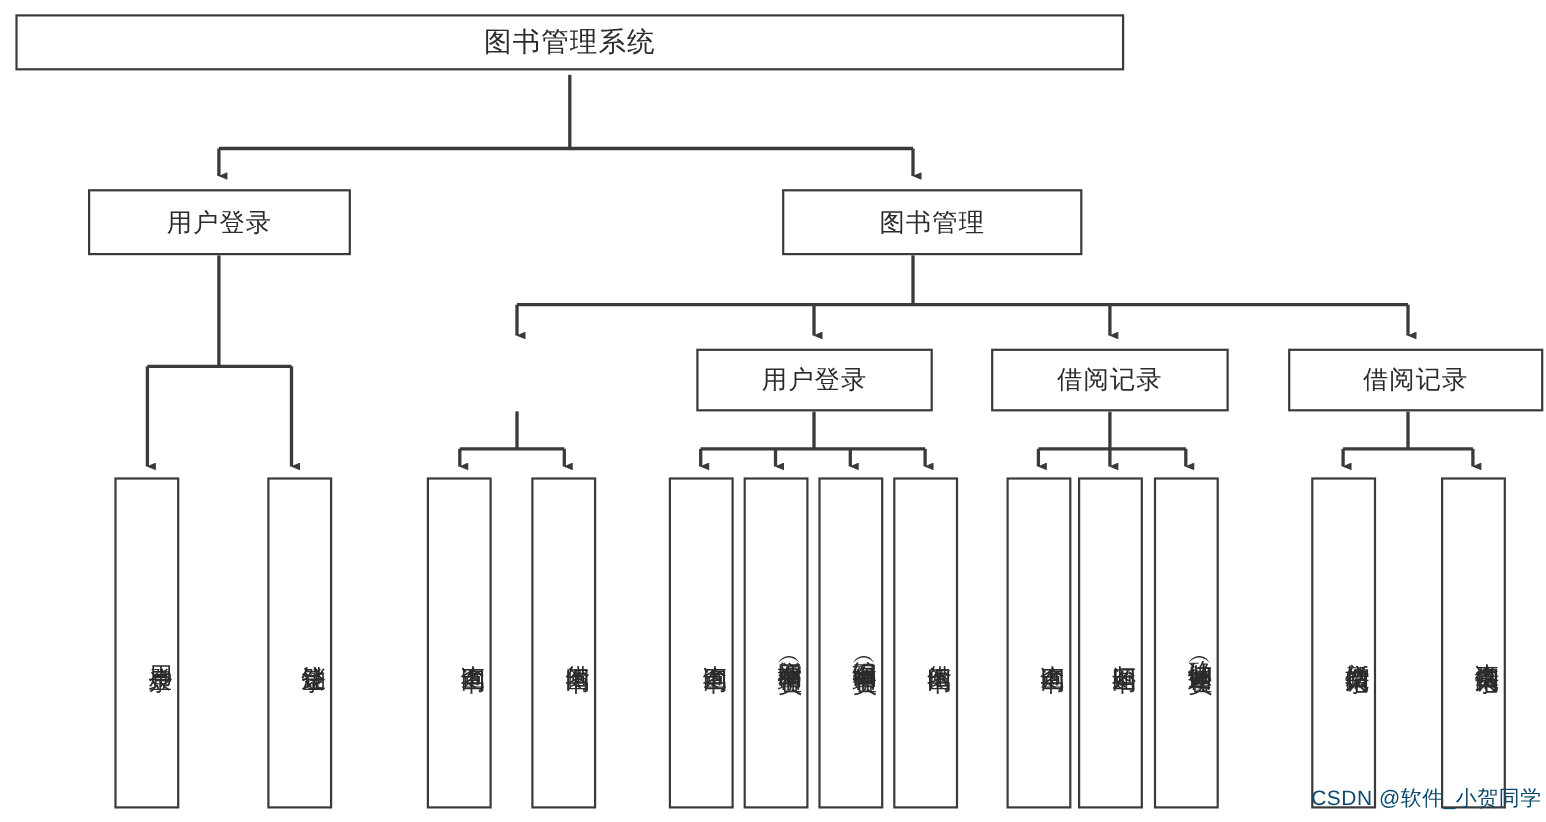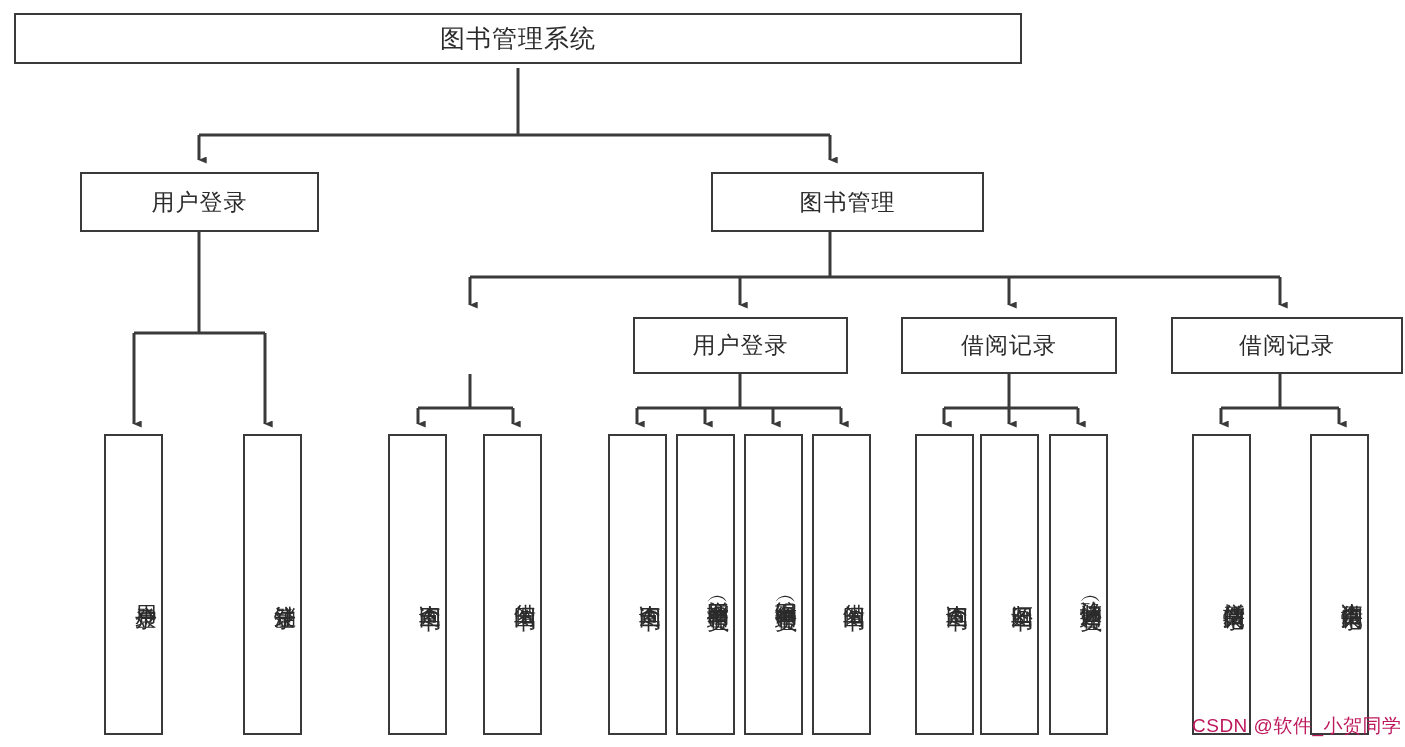--- a/index.html
+++ b/index.html
@@ -54,21 +54,21 @@
     padding-top: 10px;
   }
   .leaf-text {
     writing-mode: vertical-rl;
     text-orientation: upright;
     white-space: nowrap;
   }
   .watermark {
     position: absolute;
     font-size: 19px;
-    color: #be185d;
+    color: #0c4a6e;
     letter-spacing: 0.5px;
     white-space: nowrap;
     user-select: none;
   }
 </style>
 </head>
 <body>
 
 <div id="canvas">
 

